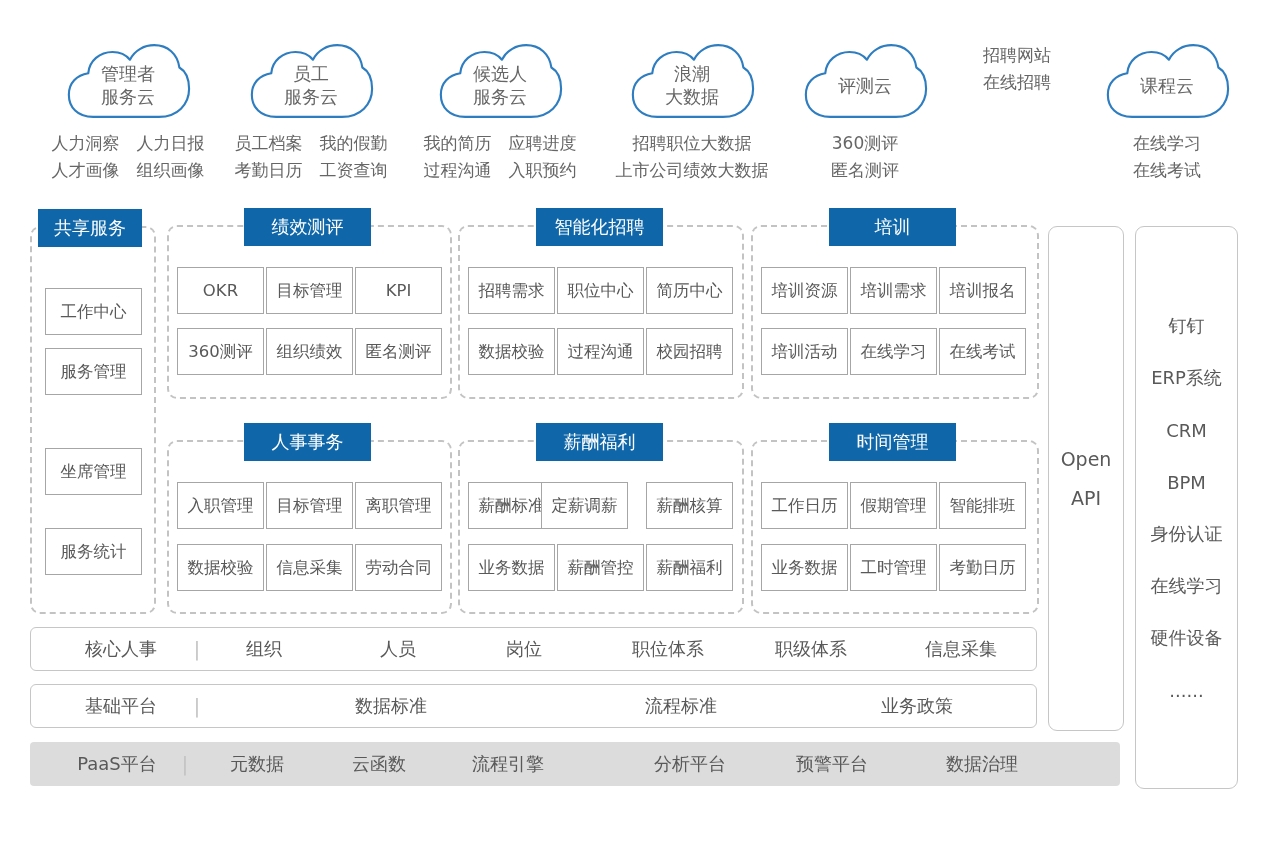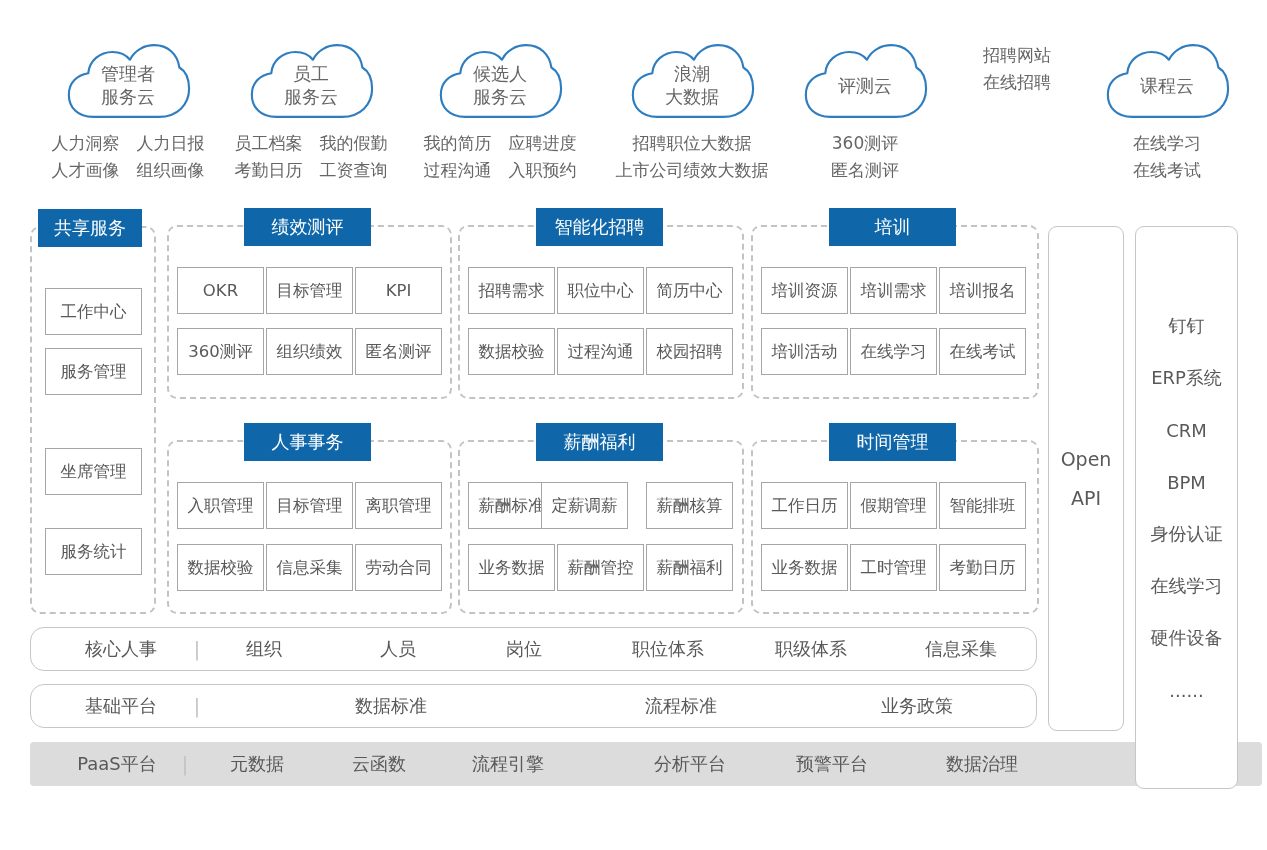--- a/index.html
+++ b/index.html
@@ -31,21 +31,21 @@
     position:absolute;width:127px;height:38px;z-index:2;background:var(--header-blue);
     color:#fff;font-size:18px;display:flex;align-items:center;justify-content:center;white-space:nowrap;
   }
   .dashed{position:absolute;border:2px dashed var(--dash-border);border-radius:10px;z-index:0;}
   .cell{
     position:absolute;width:85px;height:45px;background:#fff;border:1.5px solid var(--cell-border);
     display:flex;align-items:center;justify-content:center;color:var(--text-dark);
     font-size:16.5px;white-space:nowrap;z-index:1;
   }
   
-  .bar{position:absolute;height:42px;background:#fff;border:1.5px solid var(--bar-border);border-radius:14px;}
+  .bar{position:absolute;height:42px;background:#fff;border:1.5px solid var(--bar-border);border-radius:6px;}
   .bar.filled{background:var(--paas-bg);border:none;border-radius:4px;height:44px;}
   .bar-item{
     position:absolute;top:50%;transform:translate(-50%,-50%);
     font-size:18px;color:var(--text-dark);white-space:nowrap;
   }
   .bar-sep{color:#c2c2c2;font-size:19px;}
   
   .panel{position:absolute;background:#fff;border:1.5px solid var(--bar-border);border-radius:9px;}
   .openapi{display:flex;flex-direction:column;align-items:center;justify-content:center;gap:17px;
     font-size:19px;color:var(--text-dark);}
@@ -206,21 +206,21 @@
   </div>
 
   <div class="bar" style="left:30px;top:684px;width:1005px">
     <span class="bar-item" style="left:90px">基础平台</span>
     <span class="bar-item bar-sep" style="left:166px">|</span>
     <span class="bar-item" style="left:360px">数据标准</span>
     <span class="bar-item" style="left:650px">流程标准</span>
     <span class="bar-item" style="left:886px">业务政策</span>
   </div>
 
-  <div class="bar filled" style="left:30px;top:742px;width:1232px">
+  <div class="bar filled" style="left:30px;top:742px;width:1090px">
     <span class="bar-item" style="left:87px">PaaS平台</span>
     <span class="bar-item bar-sep" style="left:155px">|</span>
     <span class="bar-item" style="left:227px">元数据</span>
     <span class="bar-item" style="left:349px">云函数</span>
     <span class="bar-item" style="left:478px">流程引擎</span>
     <span class="bar-item" style="left:660px">分析平台</span>
     <span class="bar-item" style="left:802px">预警平台</span>
     <span class="bar-item" style="left:952px">数据治理</span>
   </div>
 

